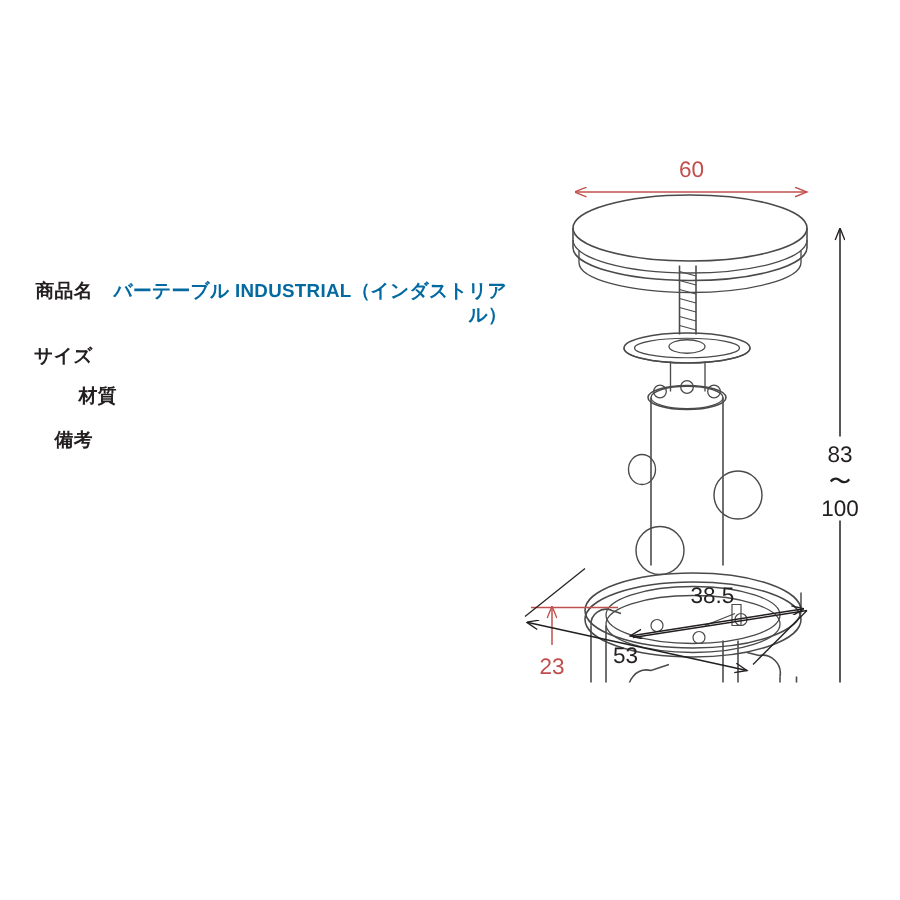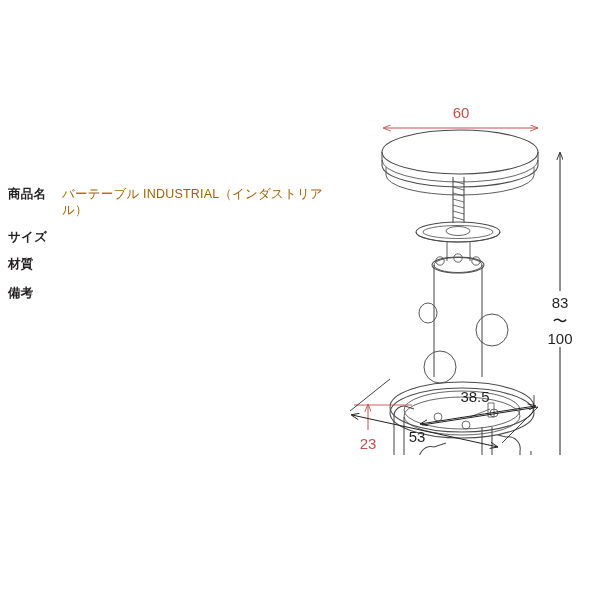--- a/index.html
+++ b/index.html
@@ -22,35 +22,36 @@
   #spec-table {
     position: absolute;
     left: 8px;
     top: 186px;
     width: 330px;
   }
   .spec-row {
     display: flex;
     align-items: flex-start;
     margin-bottom: 11px;
-  }
-  .spec-row.tall { margin-bottom: 13px; }
+    text-align: right;
+  }
+  .spec-row.tall { margin-bottom: 13px; margin-left: 16px; }
   .spec-label {
     width: 54px;
     flex: 0 0 54px;
     font-size: 12.5px;
     font-weight: bold;
     color: #231f20;
     line-height: 16px;
     letter-spacing: 0.3px;
   }
   .spec-value {
     font-size: 12.5px;
-    font-weight: normal;
-    color: #a16207;
+    font-weight: bold;
+    color: #0369a1;
     line-height: 16px;
     letter-spacing: 0.2px;
     white-space: pre-line;
   }
 
   
   #drawing {
     position: absolute;
     left: 342px;
     top: 95px;

